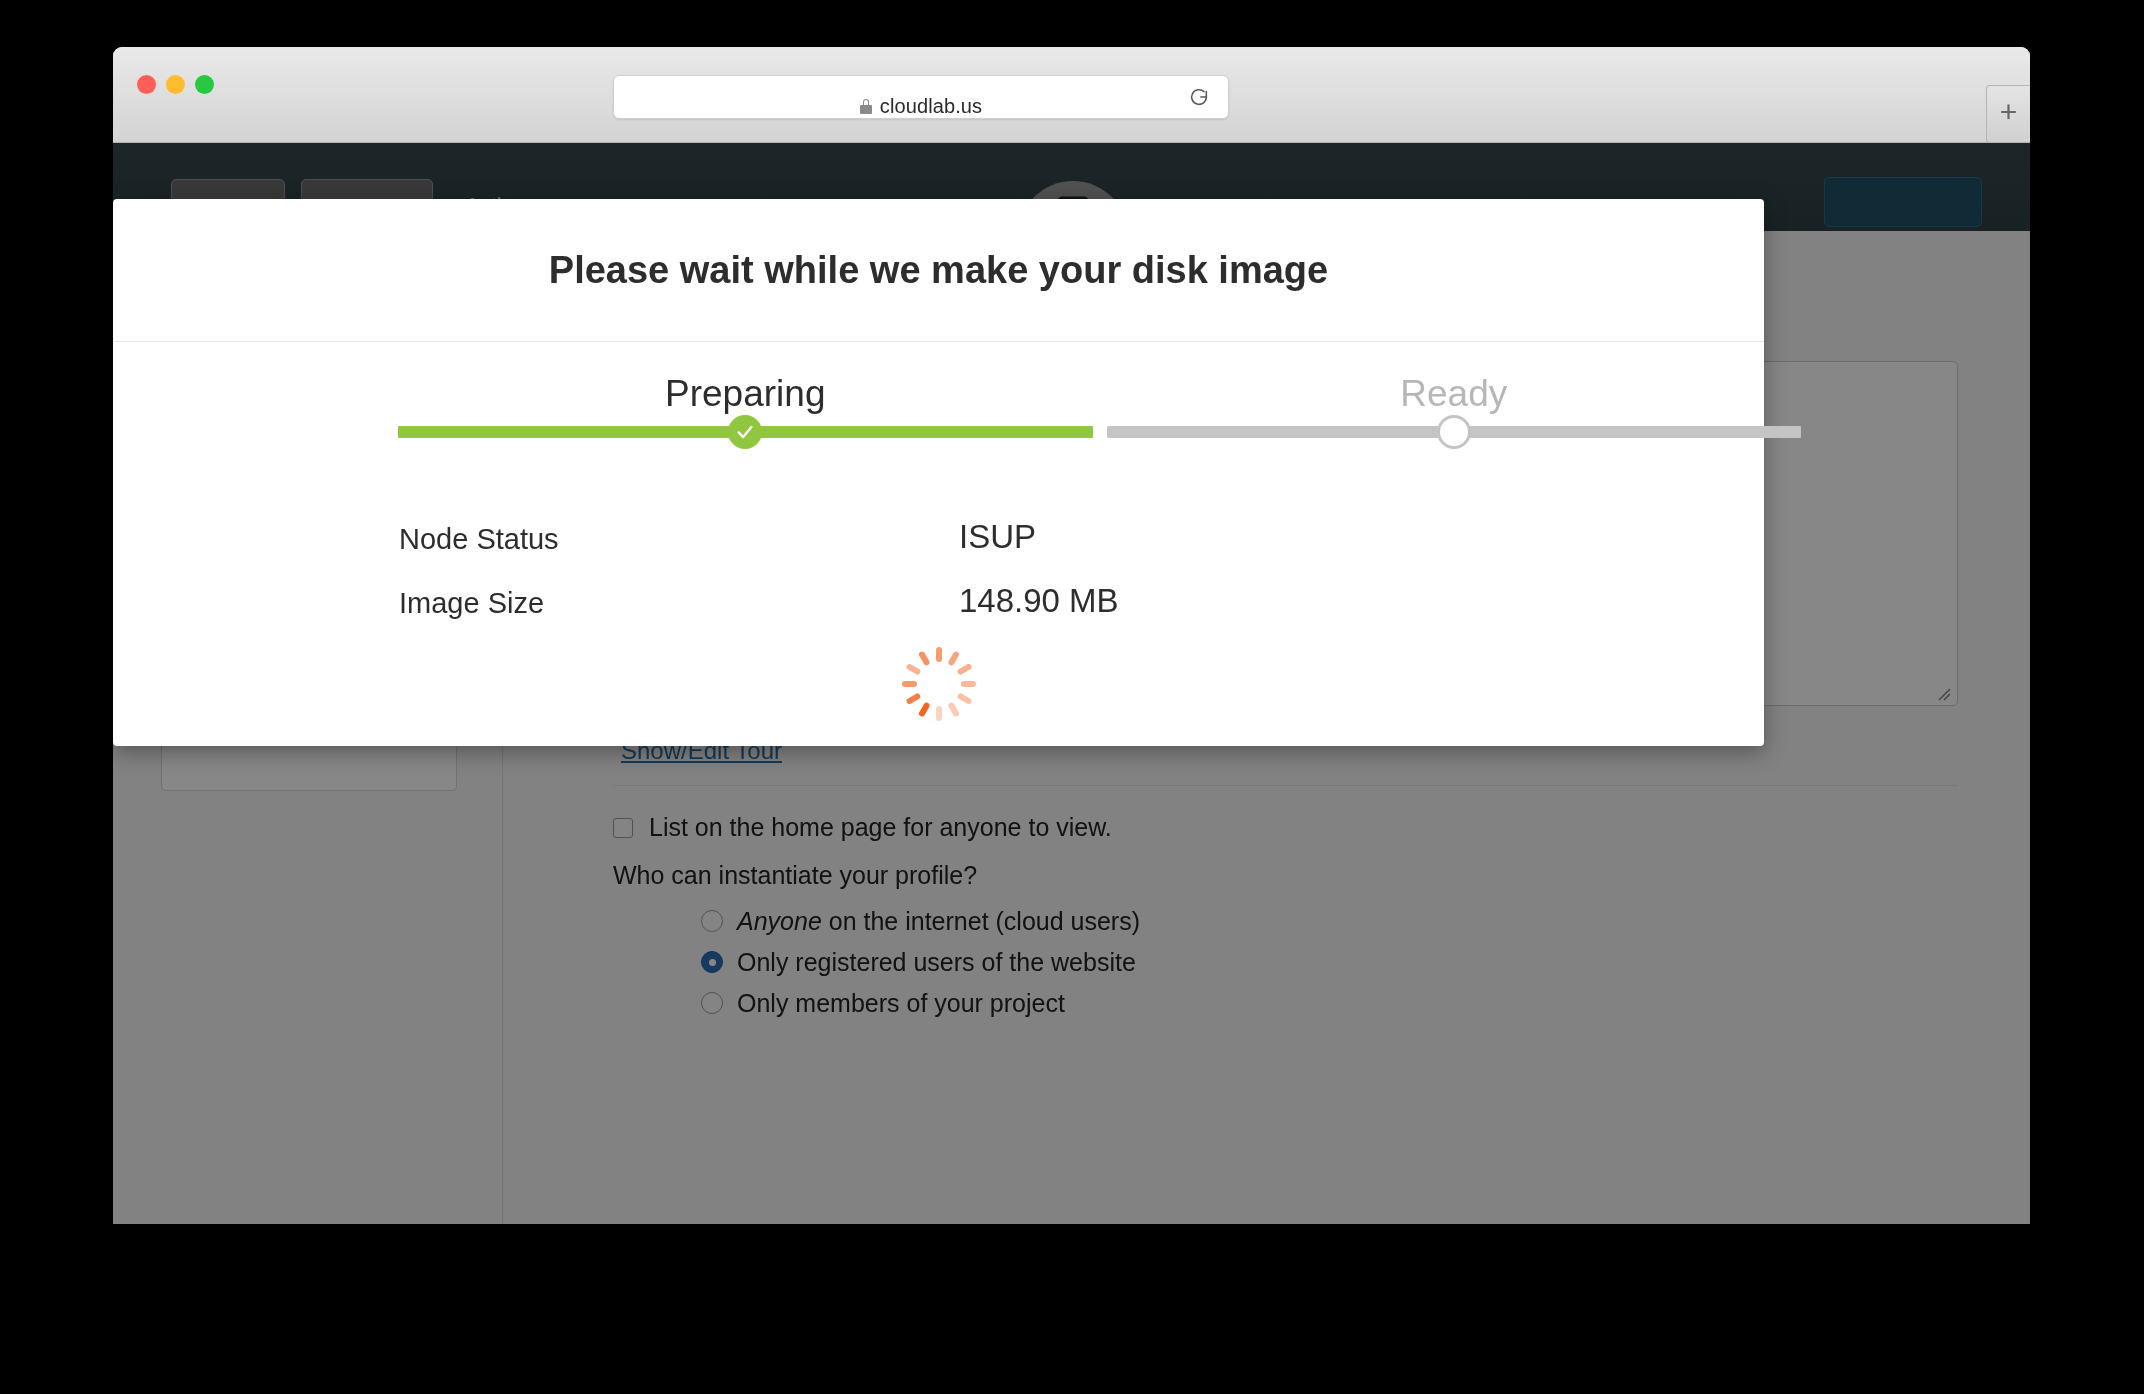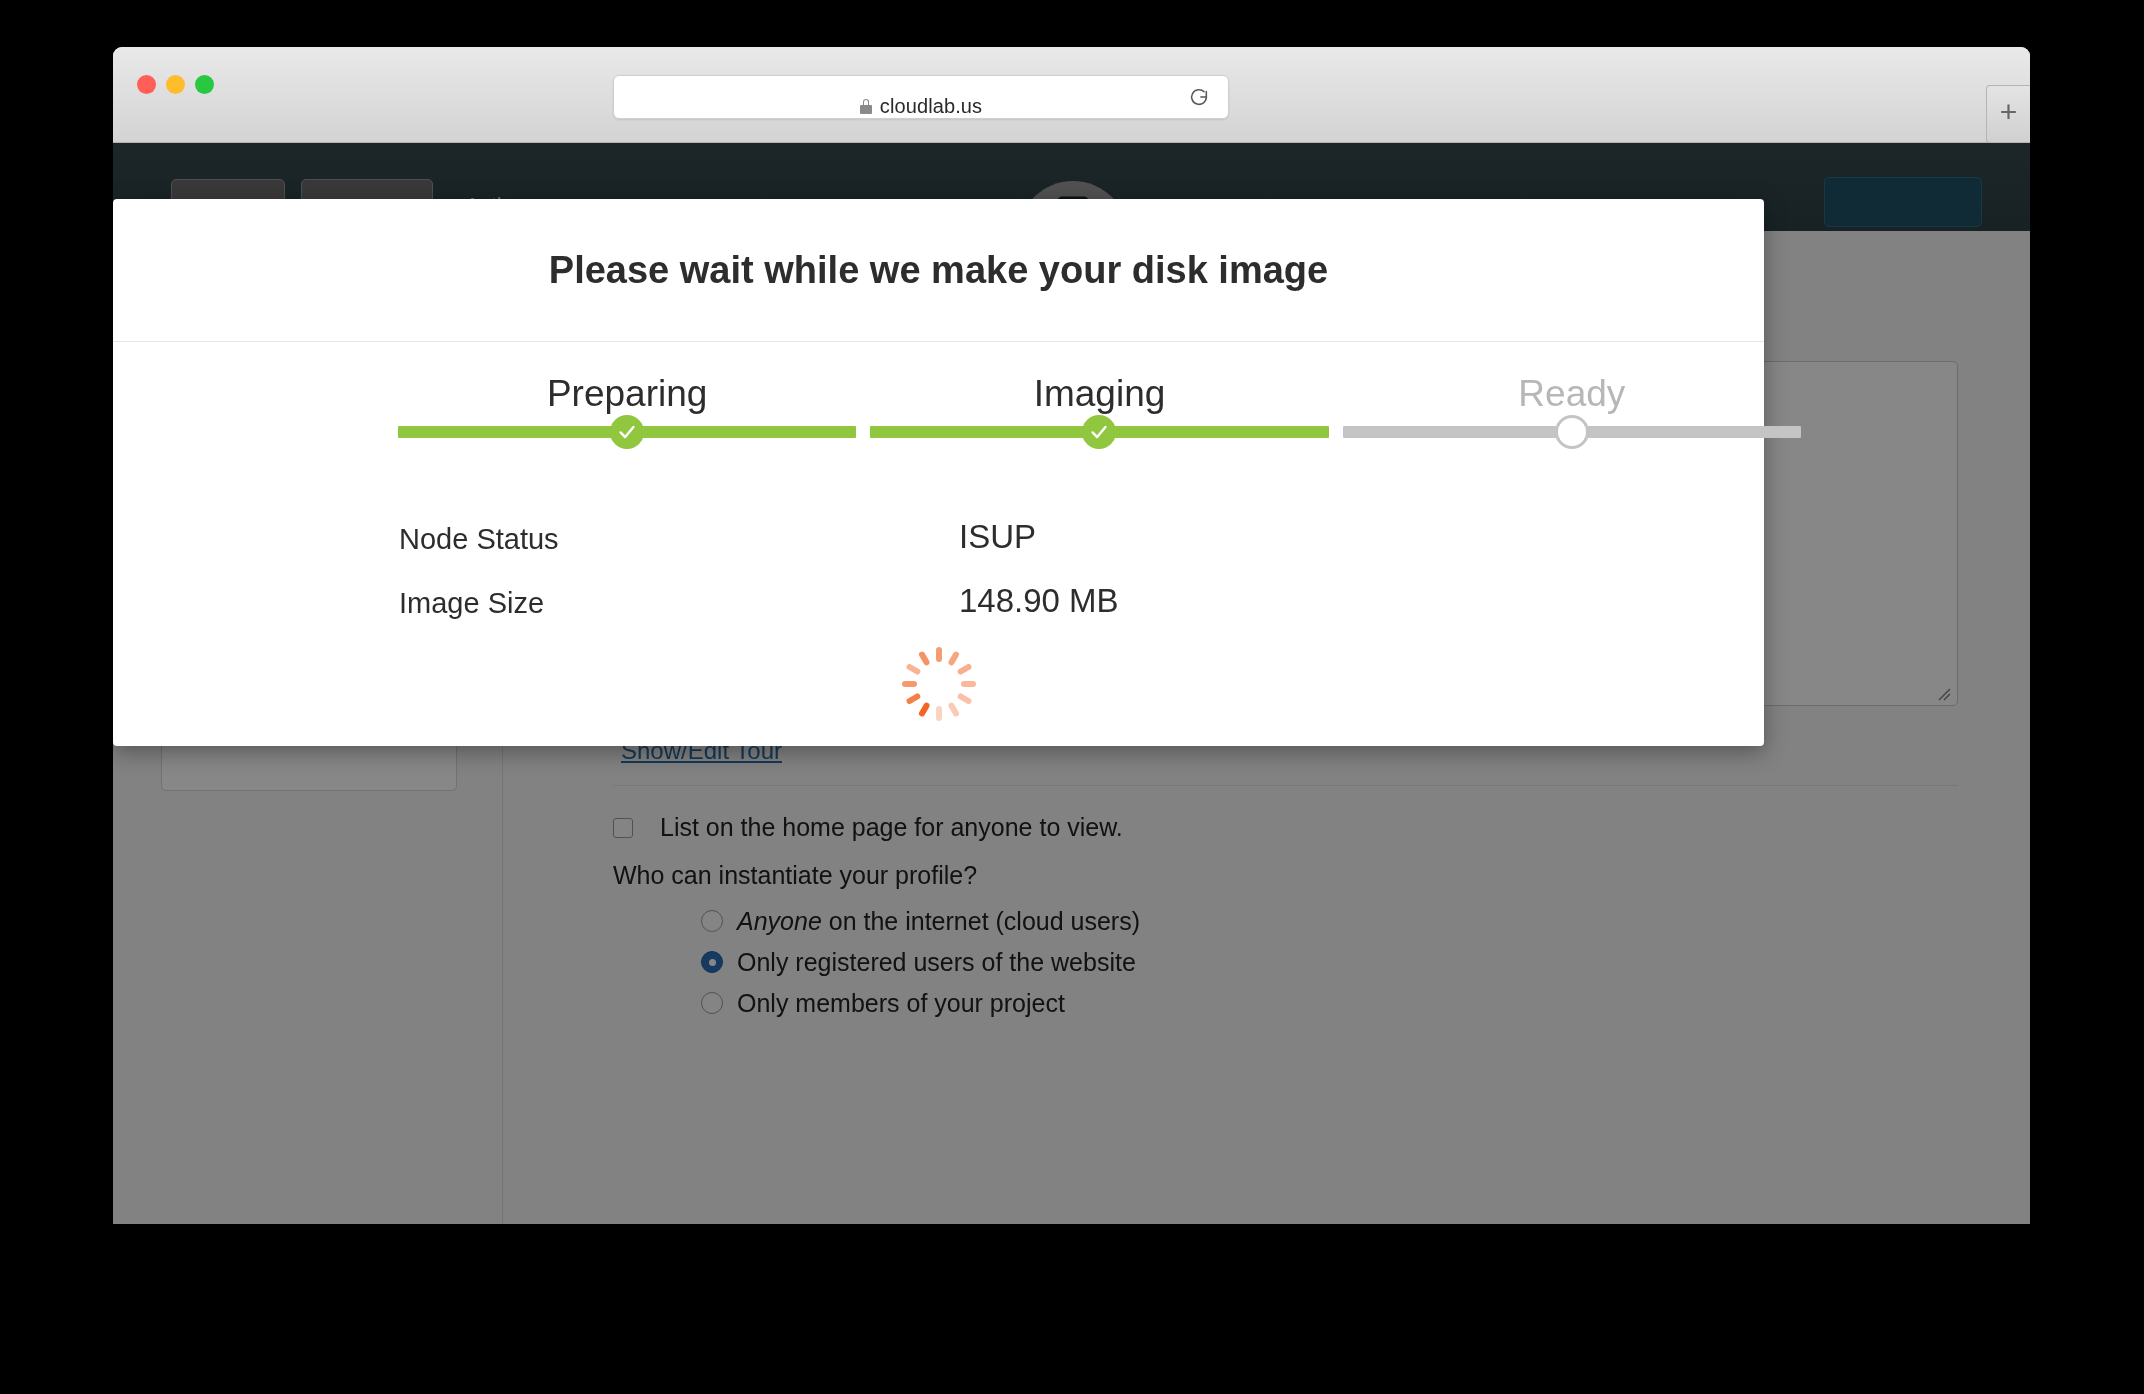--- a/index.html
+++ b/index.html
@@ -251,21 +251,21 @@
     left: 0; top: 424px;
     width: 1345px; height: 1px;
     background: #e0e0e0;
   }
 
   #list-home-row {
     position: absolute;
     left: 0; top: 452px;
     display: flex;
     align-items: center;
-    gap: 27px;
+    gap: 16px;
   }
   .checkbox-box {
     width: 20px; height: 20px;
     border: 1px solid #9a9a9a;
     border-radius: 3px;
     background: #fafafa;
   }
   #list-home-label { font-size: 25px; color: #222; }
 
   #who-question {
@@ -546,29 +546,20 @@
     <div id="stepper">
       <div class="step done">
         <div class="step-label">Preparing</div>
         <div class="step-track"></div>
         <div class="step-dot">
           <svg viewBox="0 0 24 24" width="22" height="22" fill="none" stroke="#ffffff" stroke-width="2.6" stroke-linecap="round" stroke-linejoin="round">
               <path d="M5 12.5 L10 17.5 L19 6.5"></path>
             </svg>
         </div>
       </div>
-      <div class="step done">
-        <div class="step-label">Imaging</div>
-        <div class="step-track"></div>
-        <div class="step-dot">
-          <svg viewBox="0 0 24 24" width="22" height="22" fill="none" stroke="#ffffff" stroke-width="2.6" stroke-linecap="round" stroke-linejoin="round">
-              <path d="M5 12.5 L10 17.5 L19 6.5"></path>
-            </svg>
-        </div>
-      </div>
       <div class="step inactive">
         <div class="step-label">Ready</div>
         <div class="step-track"></div>
         <div class="step-dot">
           
         </div>
       </div>
     </div>
 
     <div id="status-rows">

